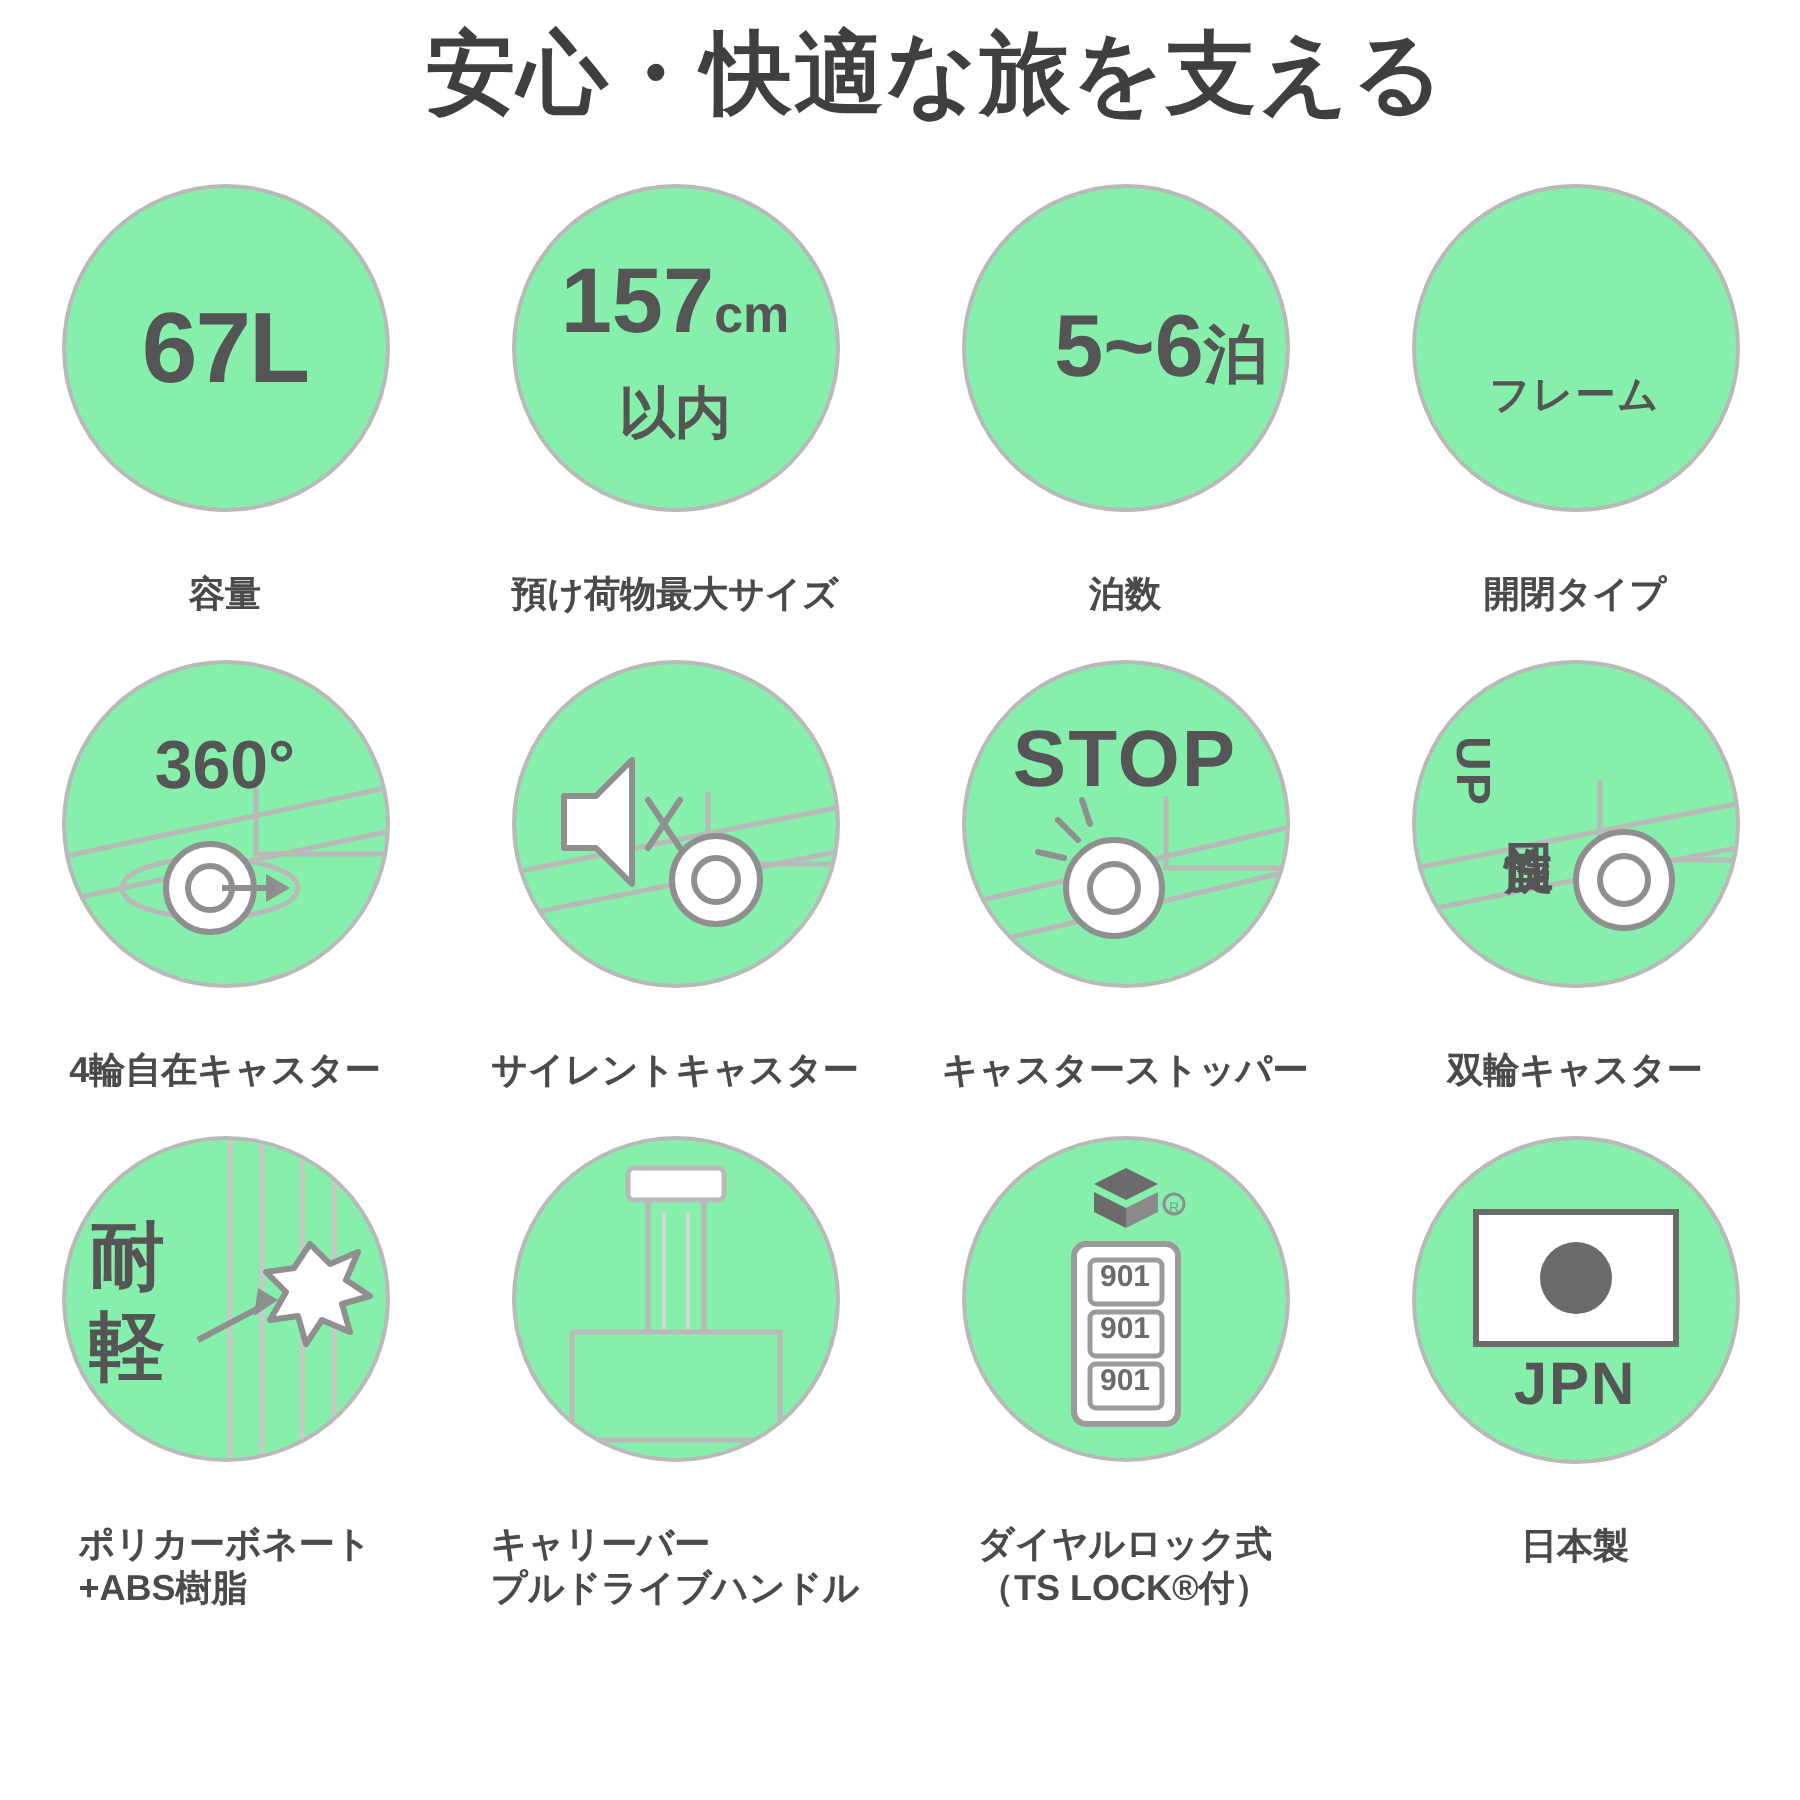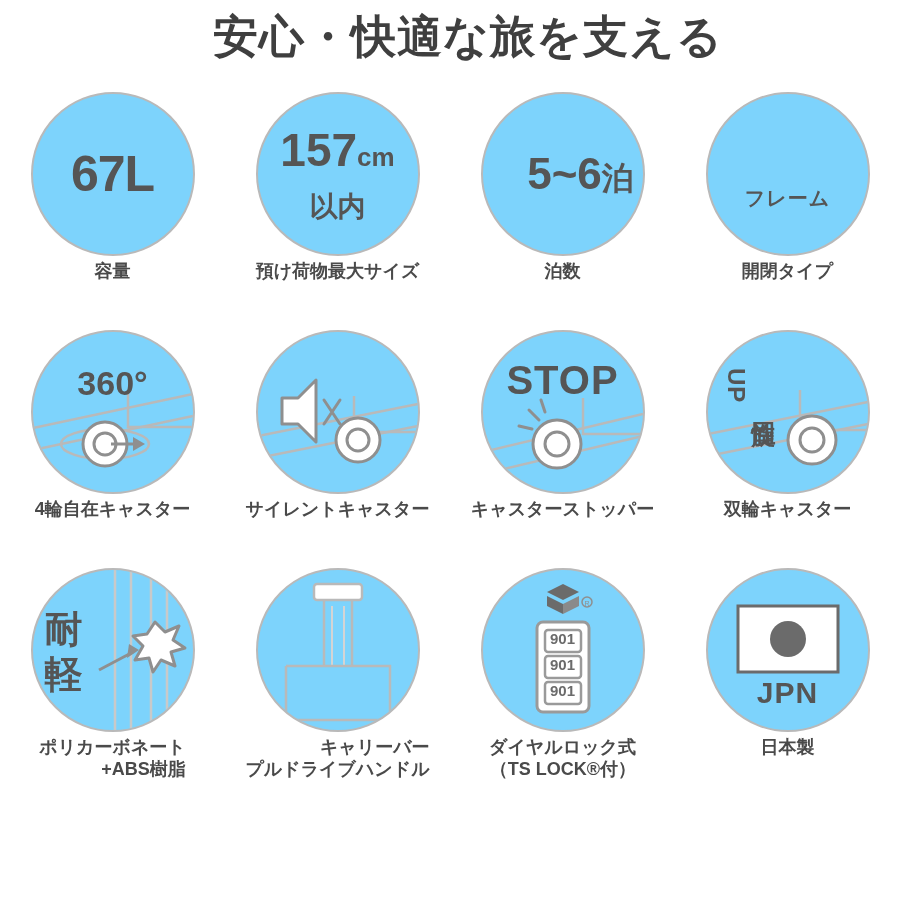--- a/index.html
+++ b/index.html
@@ -46,34 +46,34 @@
     flex-direction: column;
     align-items: center;
   }
   .circle {
     position: relative;
     width: 164px;
     height: 164px;
     border-radius: 50%;
     border: 2px solid #b9b9b9;
     overflow: hidden;
-    background: #7dd3fc;
+    background: #86efac;
     display: flex;
     align-items: center;
     justify-content: center;
     box-sizing: border-box;
   }
   .circle svg {
     position: absolute;
     left: 0;
     top: 0;
   }
   .caption {
-    margin-top: 4px;
-    text-align: right;
+    margin-top: 30px;
+    text-align: left;
     font-size: 18px;
     font-weight: bold;
     color: #4a4a4a;
     line-height: 1.25;
     white-space: pre-line;
   }
   
   .ctext {
     position: relative;
     z-index: 3;

